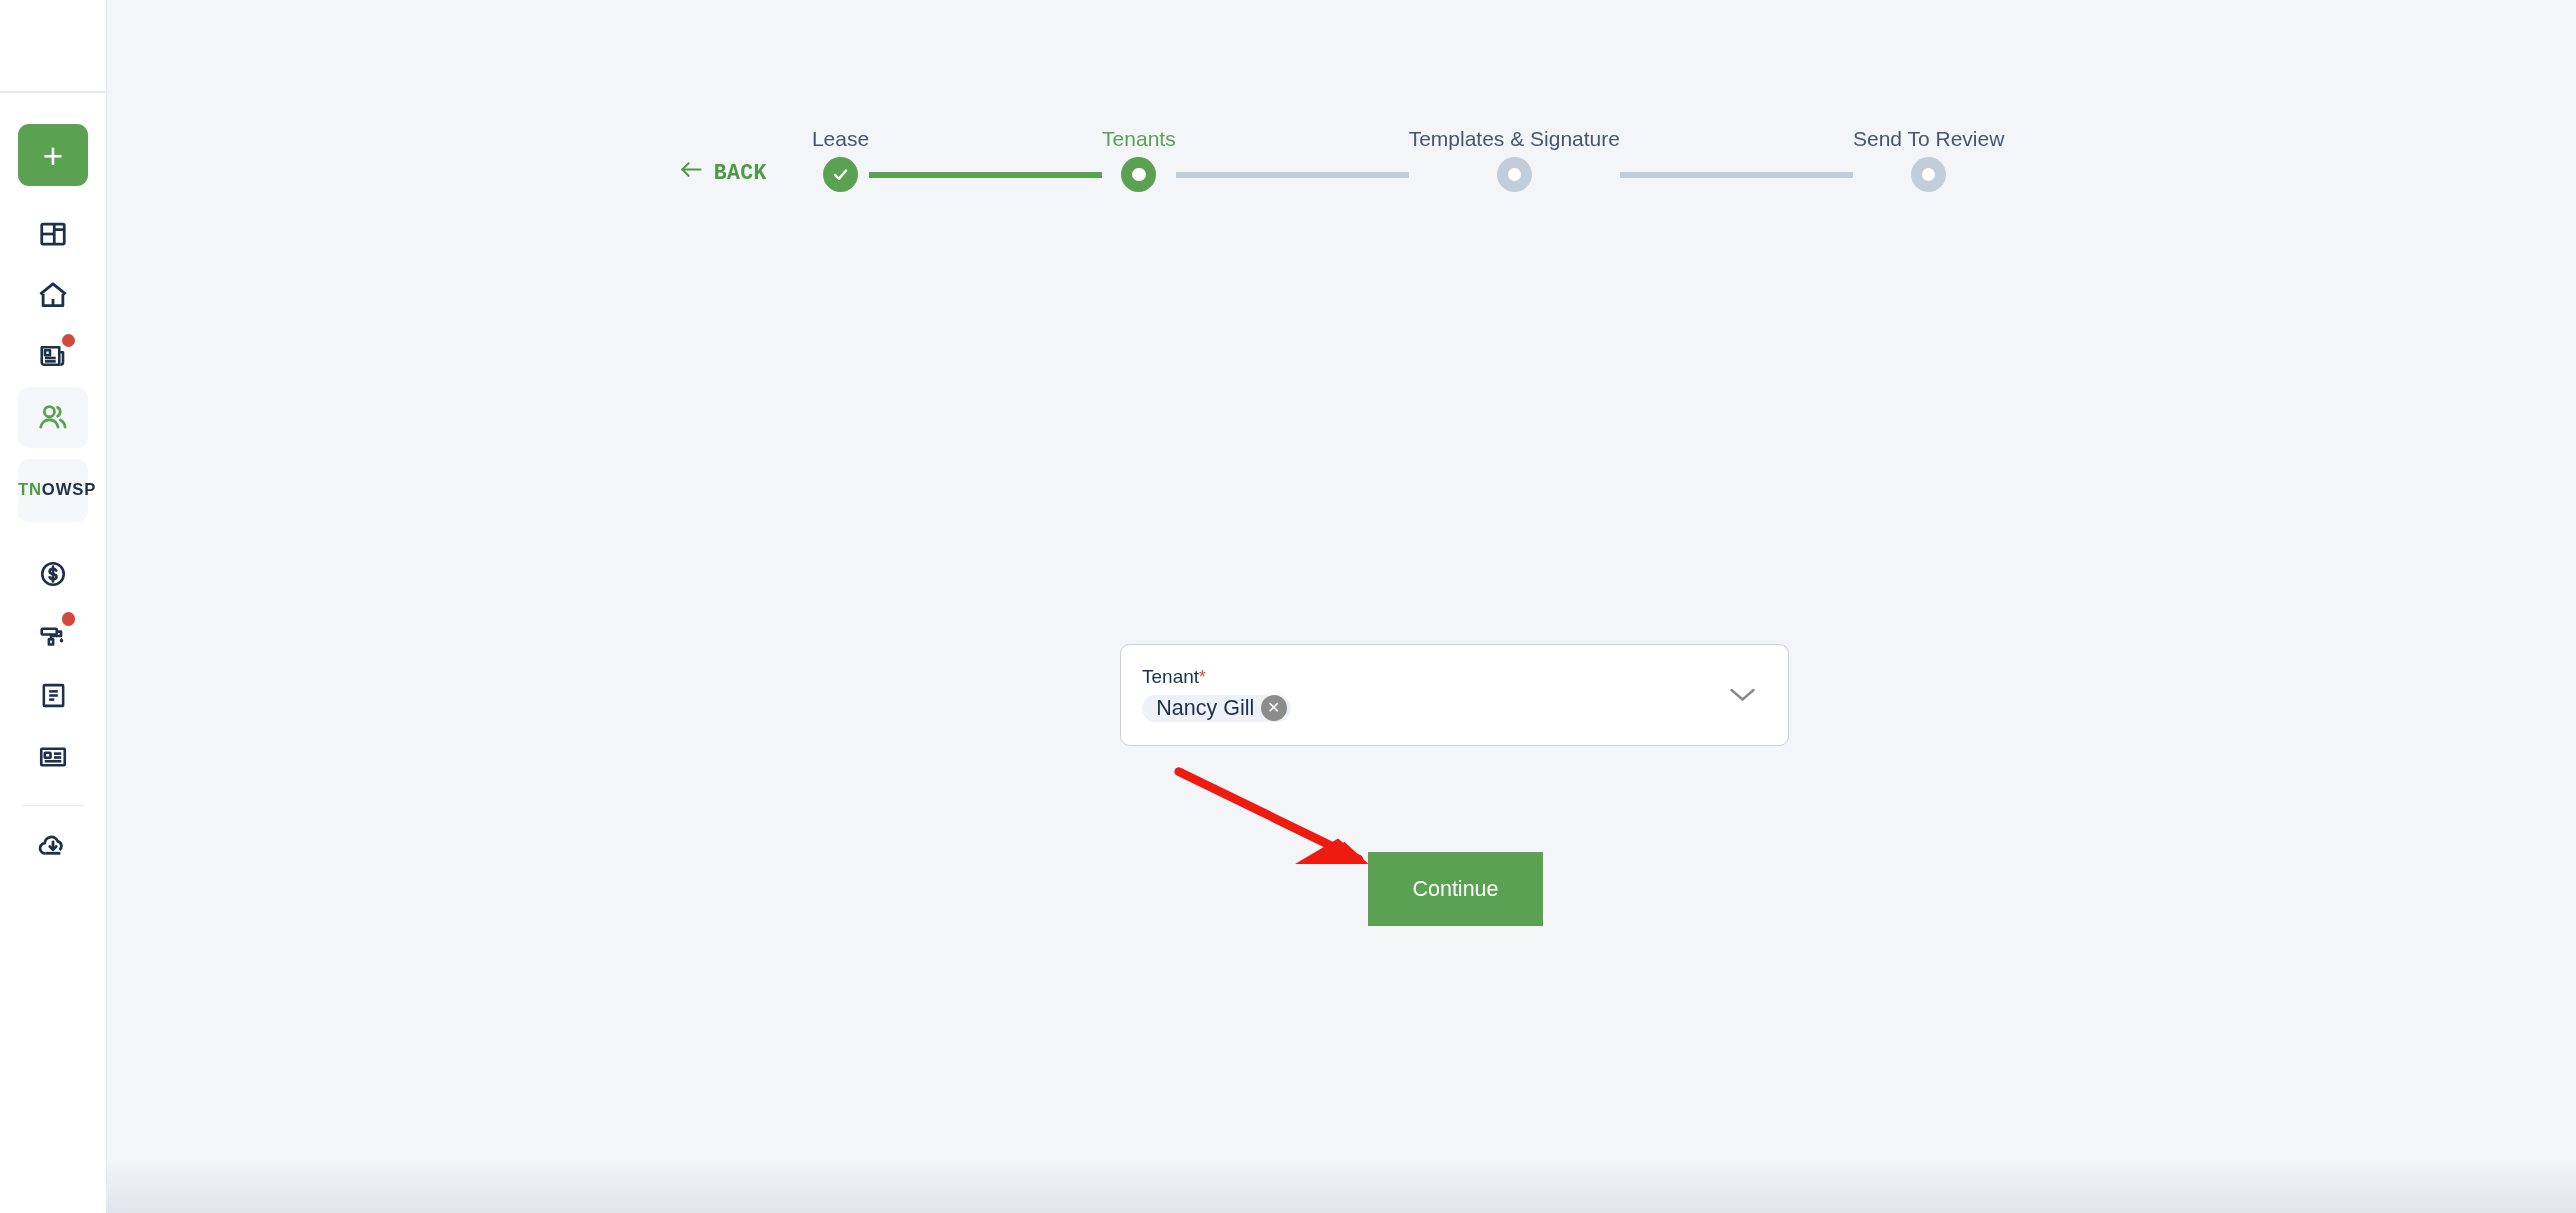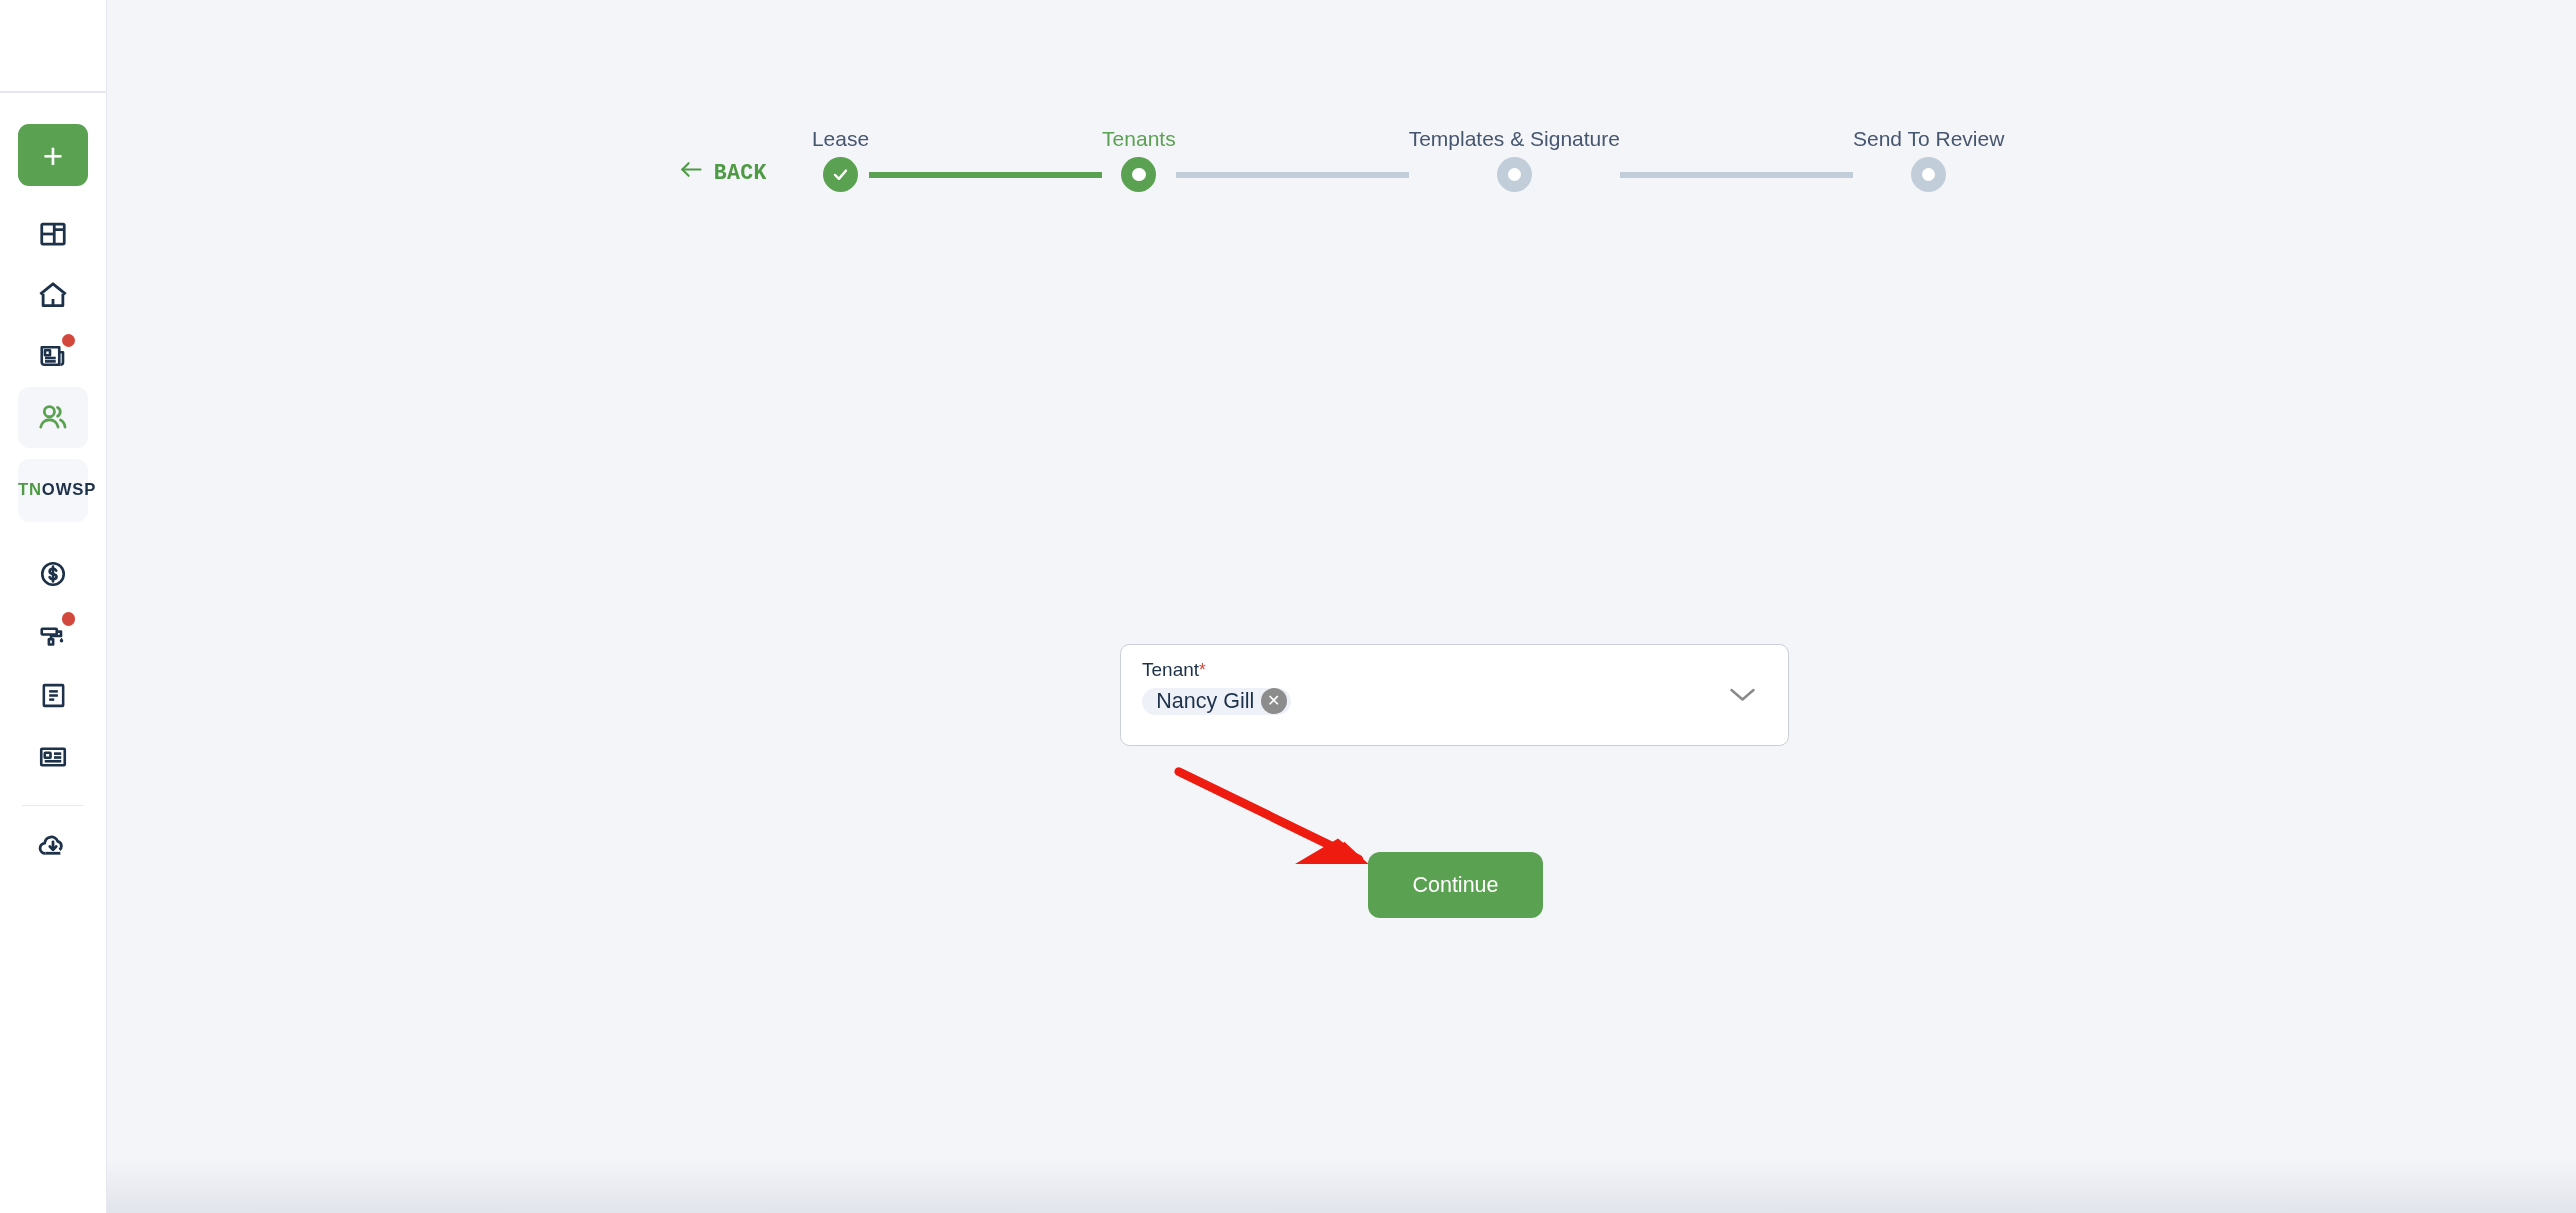--- a/index.html
+++ b/index.html
@@ -174,20 +174,21 @@
     width: 669px;
     height: 102px;
     background: #ffffff;
     border: 1.6px solid #c9cdd4;
     border-radius: 9.6px;
     padding: 14.3px 17.5px 0 21px;
   }
   .field-label {
     font-size: 19px; color: #1d3149; margin-bottom: 6.4px;
     font-family: "Liberation Sans", sans-serif;
+    margin-top: 7px;
   }
   .field-label .req { color: #d2483c; font-size: 17.5px; }
   .chip {
     display: inline-flex; align-items: center;
     background: #eef1f8;
     border-radius: 17.5px;
     height: 27px;
     padding: 0 4.8px 0 14.3px;
     gap: 6.4px;
     max-width: 335px;
@@ -207,24 +208,24 @@
     position: absolute;
     right: 29px; top: 38px;
     cursor: pointer;
   }
 
   
   .continue-btn {
     position: absolute;
     top: 852px;
     left: 1261px;
-    width: 175px; height: 66px;
+    width: 175px; height: 74px;
     background: #5ba152;
     color: #ffffff;
-    border: none; border-radius: 12px;
+    border: none; border-radius: 0;
     font-size: 21.5px;
     cursor: pointer;
     font-family: "Liberation Sans", sans-serif;
   }
 
   
   .annot-arrow {
     position: absolute;
     top: 765px; left: 1067px;
     width: 223px; height: 112px;

